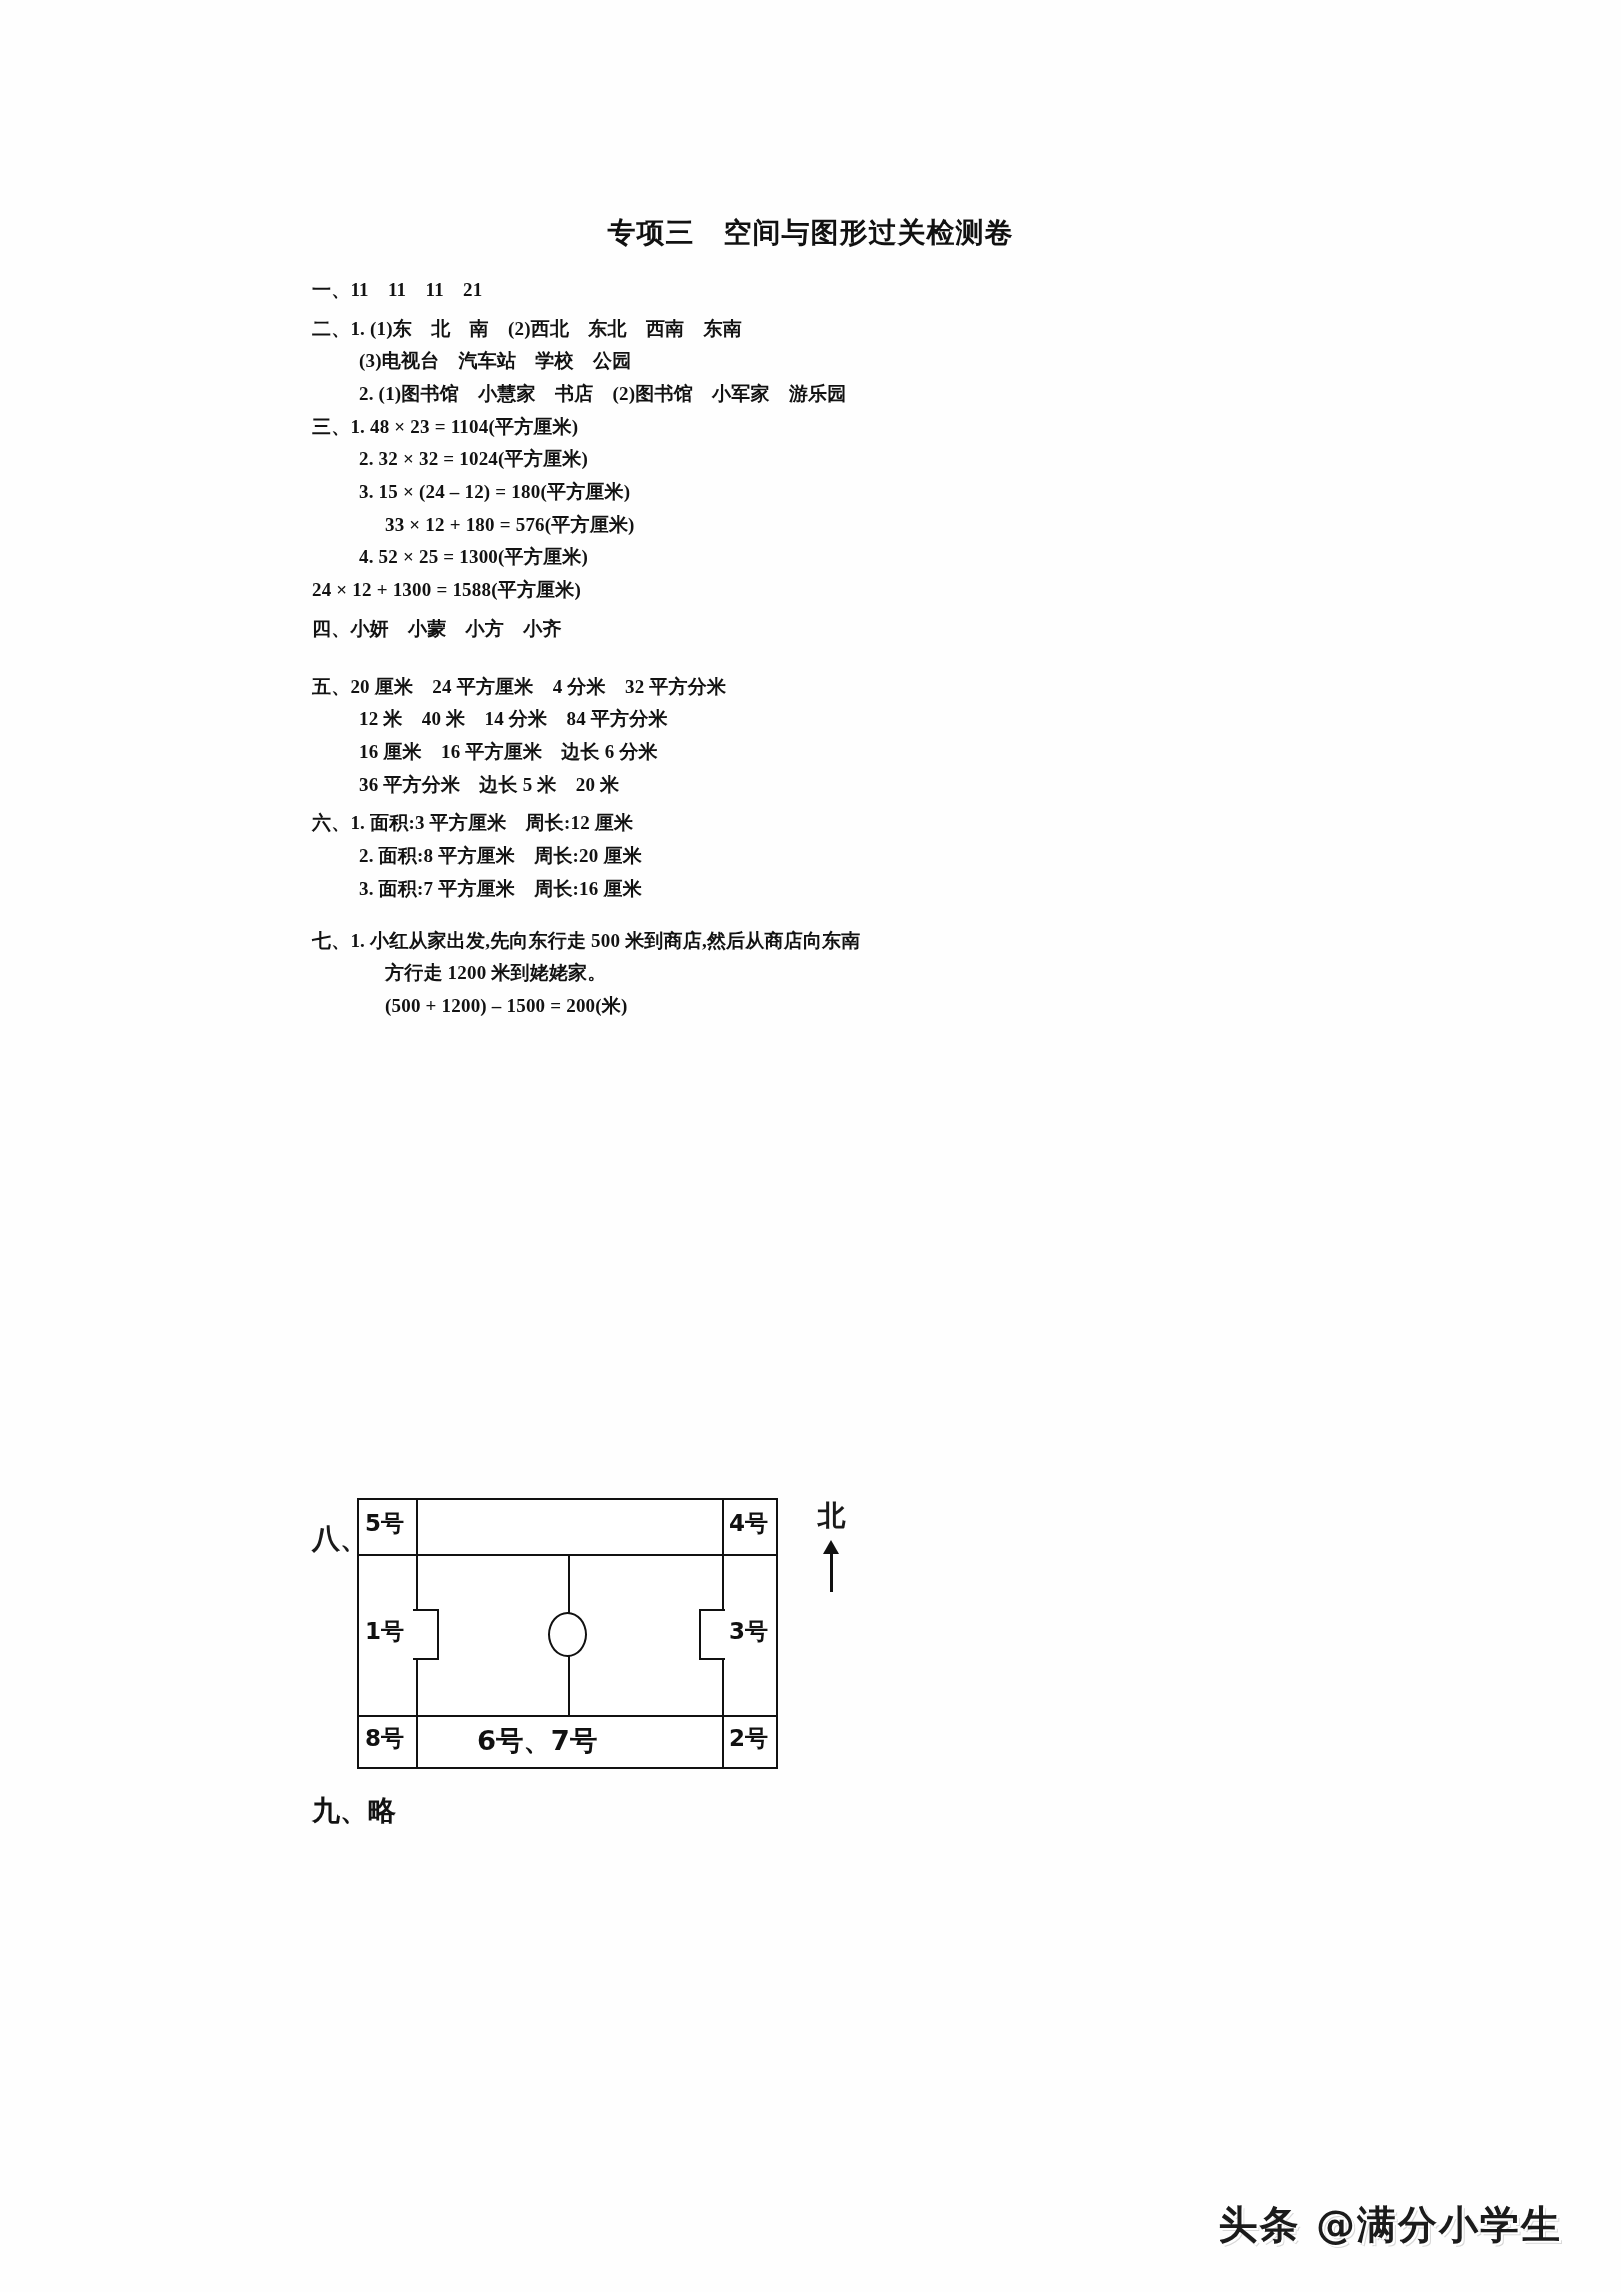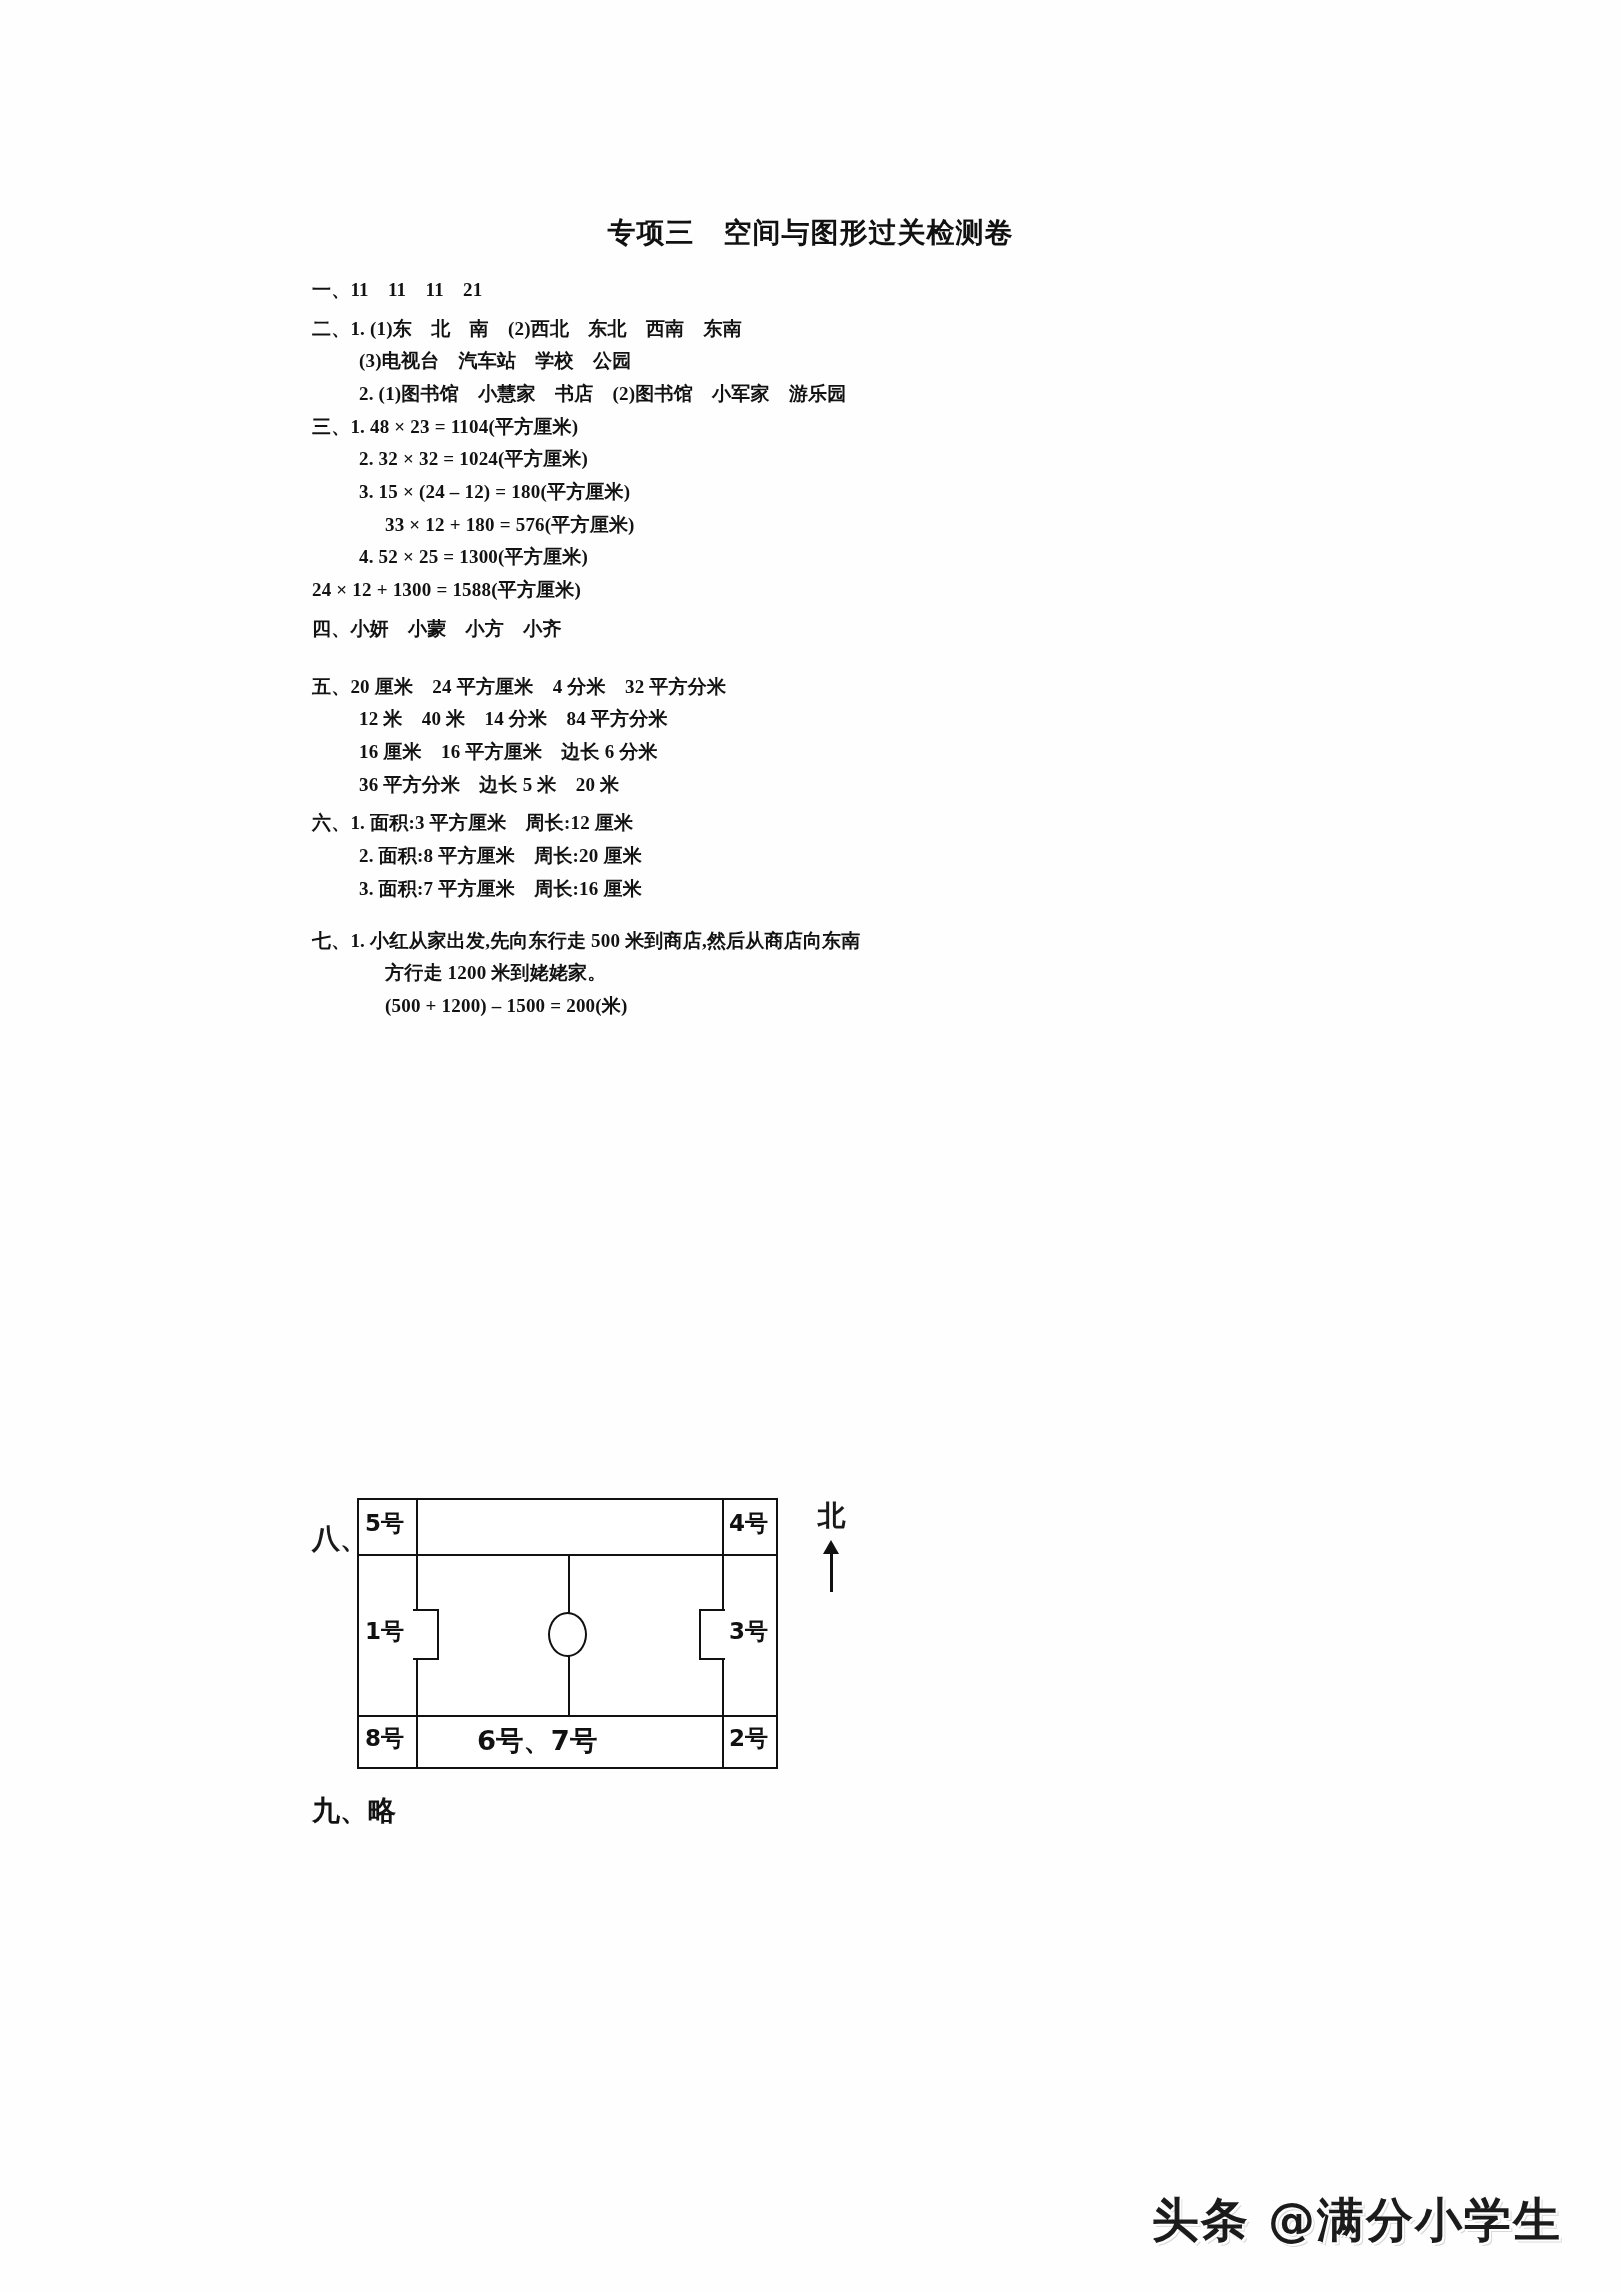--- a/index.html
+++ b/index.html
@@ -208,21 +208,21 @@
     font-family: Liberation Mono, monospace;
     white-space: pre;
     color: #121212;
   }
 
   
   .watermark {
     position: absolute;
     right: 59px;
     bottom: 41px;
-    font-size: 47px;
+    font-size: 39px;
     font-weight: 700;
     font-family: "DejaVu Sans", "Liberation Sans", sans-serif;
     color: #1b1b1b;
     letter-spacing: 2px;
     white-space: pre;
     text-shadow: 2px 2px 0 #ffffff, 2.9px 2.9px 0 #d8d8d8;
   }
 </style>
 </head>
 <body>

